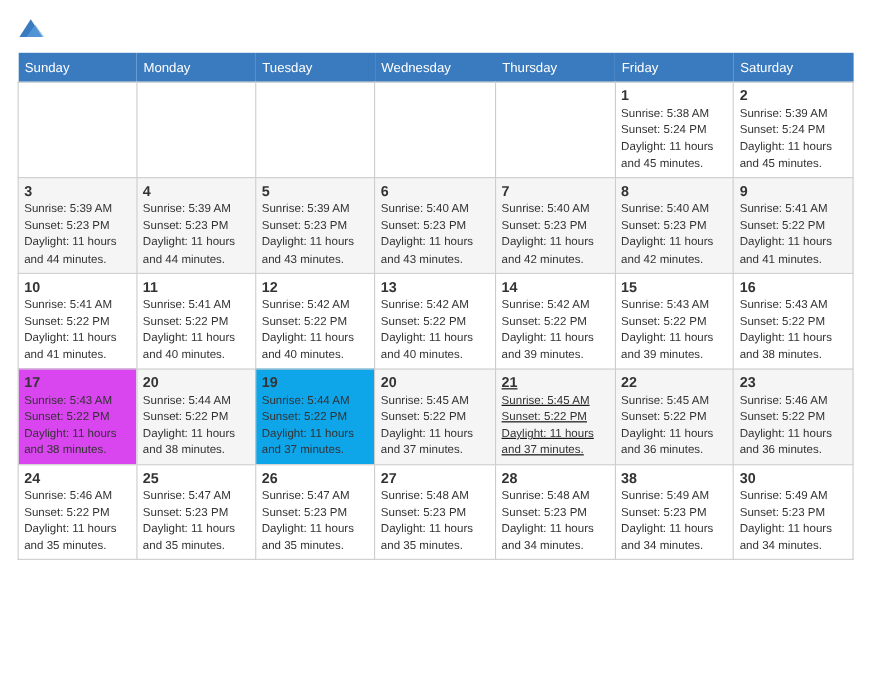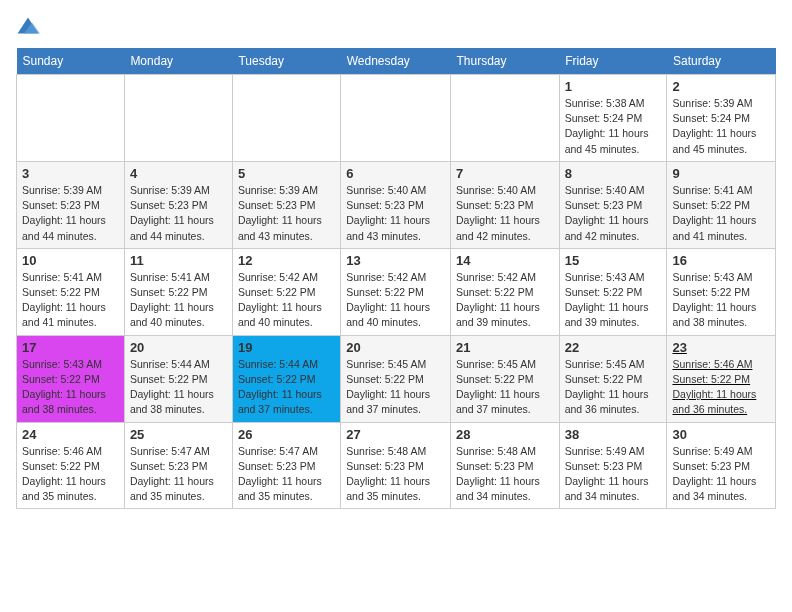--- a/index.html
+++ b/index.html
@@ -248,33 +248,33 @@
           <div class="day-info">Sunrise: 5:44 AM
 Sunset: 5:22 PM
 Daylight: 11 hours and 37 minutes.</div>
         </td>
         <td style="background: rgb(245, 245, 245);">
           <span class="day-num">20</span>
           <div class="day-info">Sunrise: 5:45 AM
 Sunset: 5:22 PM
 Daylight: 11 hours and 37 minutes.</div>
         </td>
-        <td style="background: rgb(245, 245, 245);">
+        <td style="background: rgb(245, 245, 245); text-decoration: underline;">
           <span class="day-num">21</span>
           <div class="day-info">Sunrise: 5:45 AM
 Sunset: 5:22 PM
 Daylight: 11 hours and 37 minutes.</div>
         </td>
         <td style="background: rgb(245, 245, 245);">
           <span class="day-num">22</span>
           <div class="day-info">Sunrise: 5:45 AM
 Sunset: 5:22 PM
 Daylight: 11 hours and 36 minutes.</div>
         </td>
-        <td style="background: rgb(245, 245, 245); text-decoration: underline;">
+        <td style="background: rgb(245, 245, 245);">
           <span class="day-num">23</span>
           <div class="day-info">Sunrise: 5:46 AM
 Sunset: 5:22 PM
 Daylight: 11 hours and 36 minutes.</div>
         </td>
       </tr>
       <tr>
         <td>
           <span class="day-num">24</span>
           <div class="day-info">Sunrise: 5:46 AM

